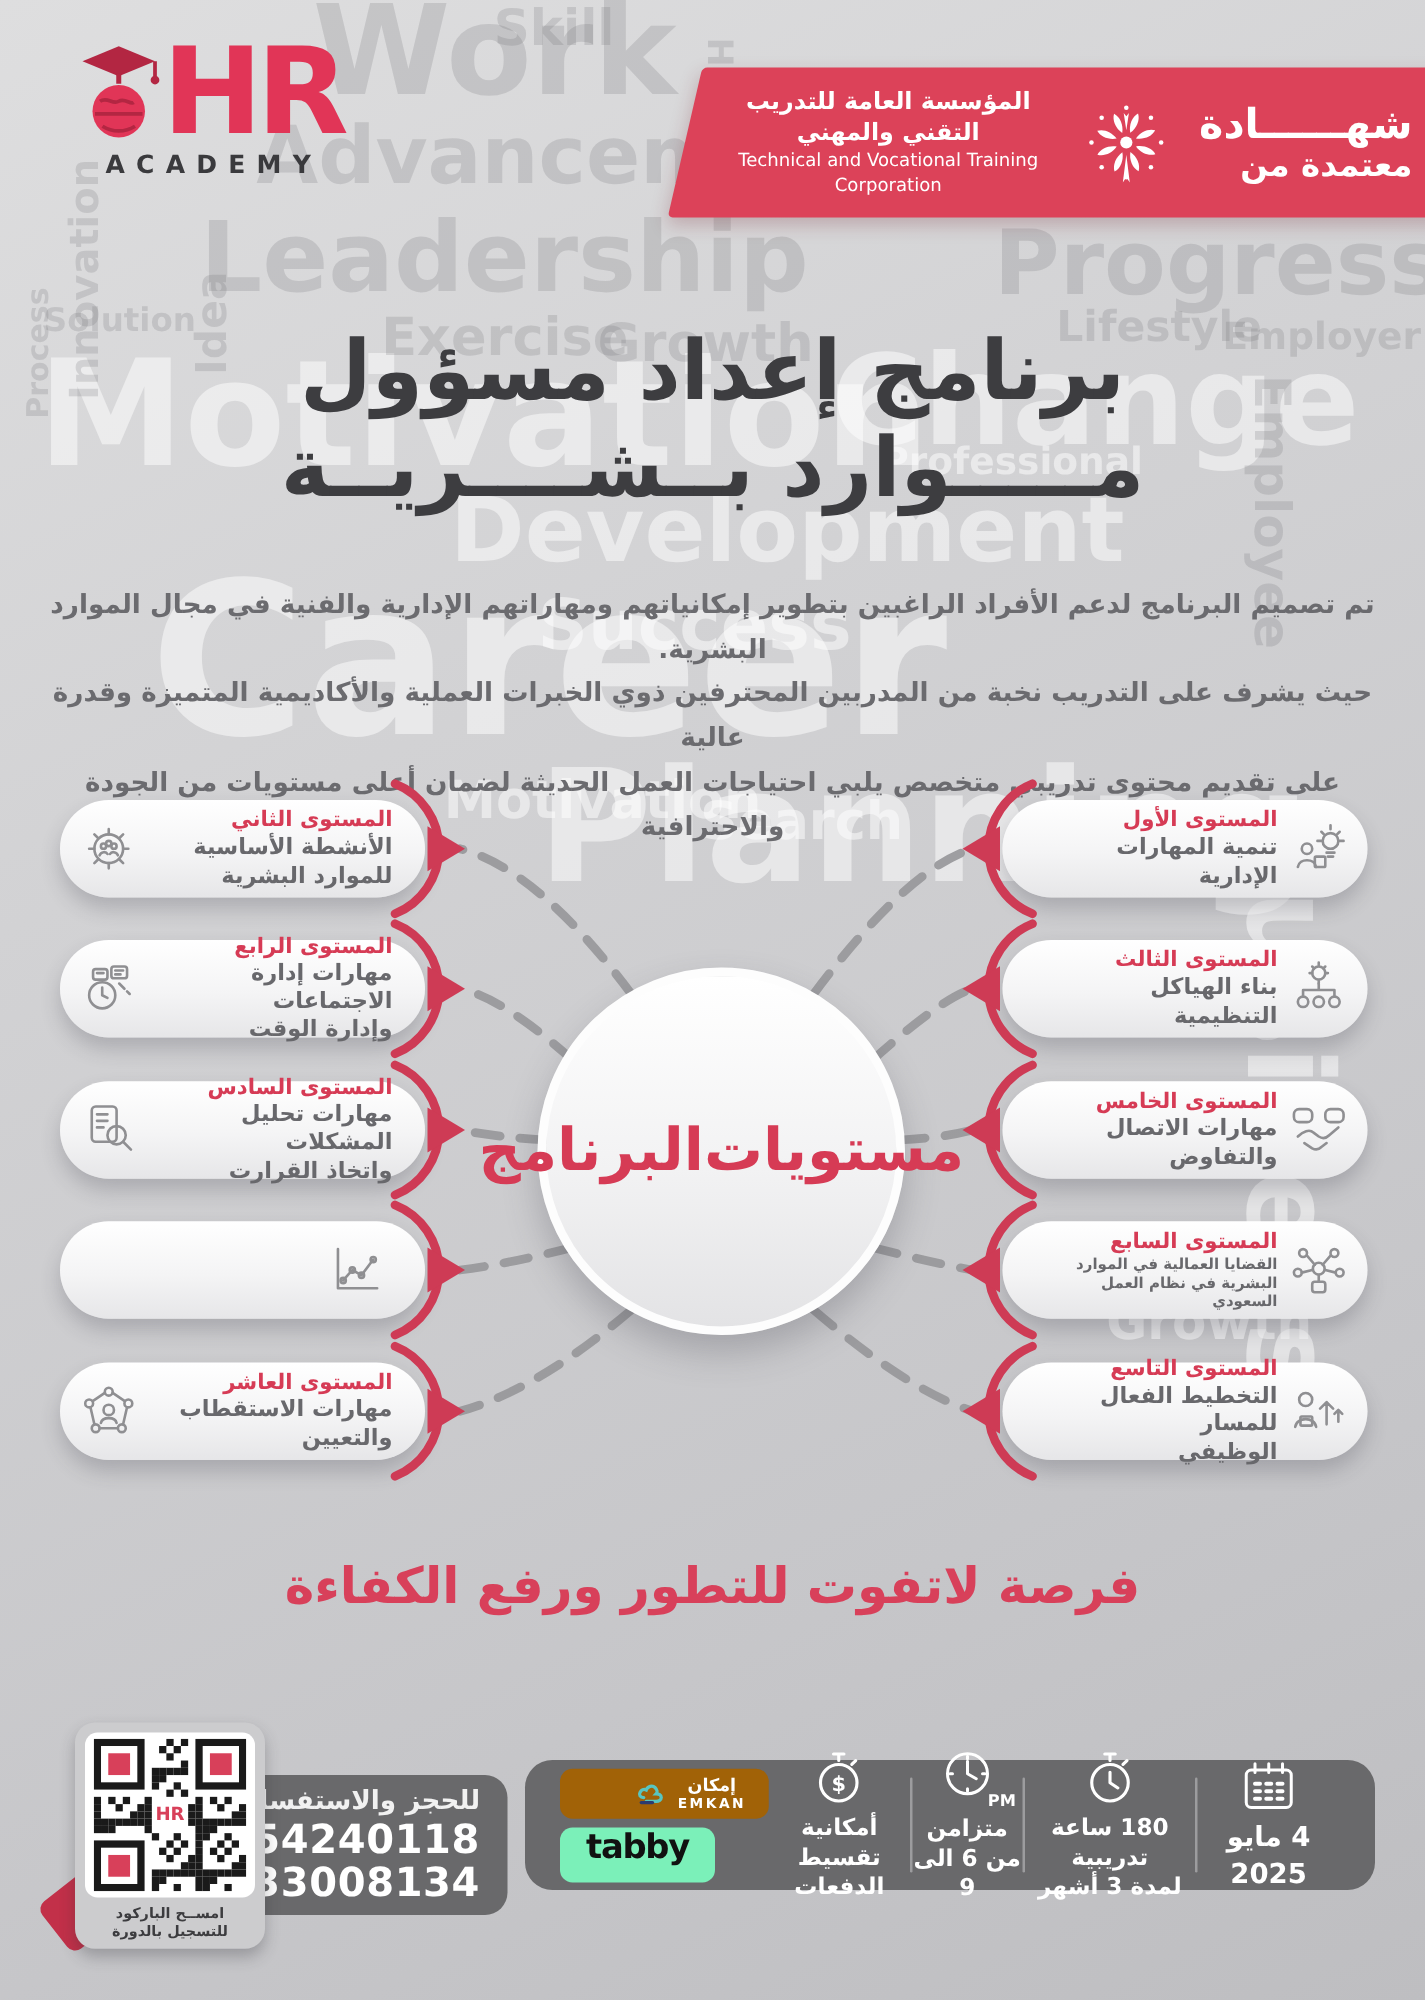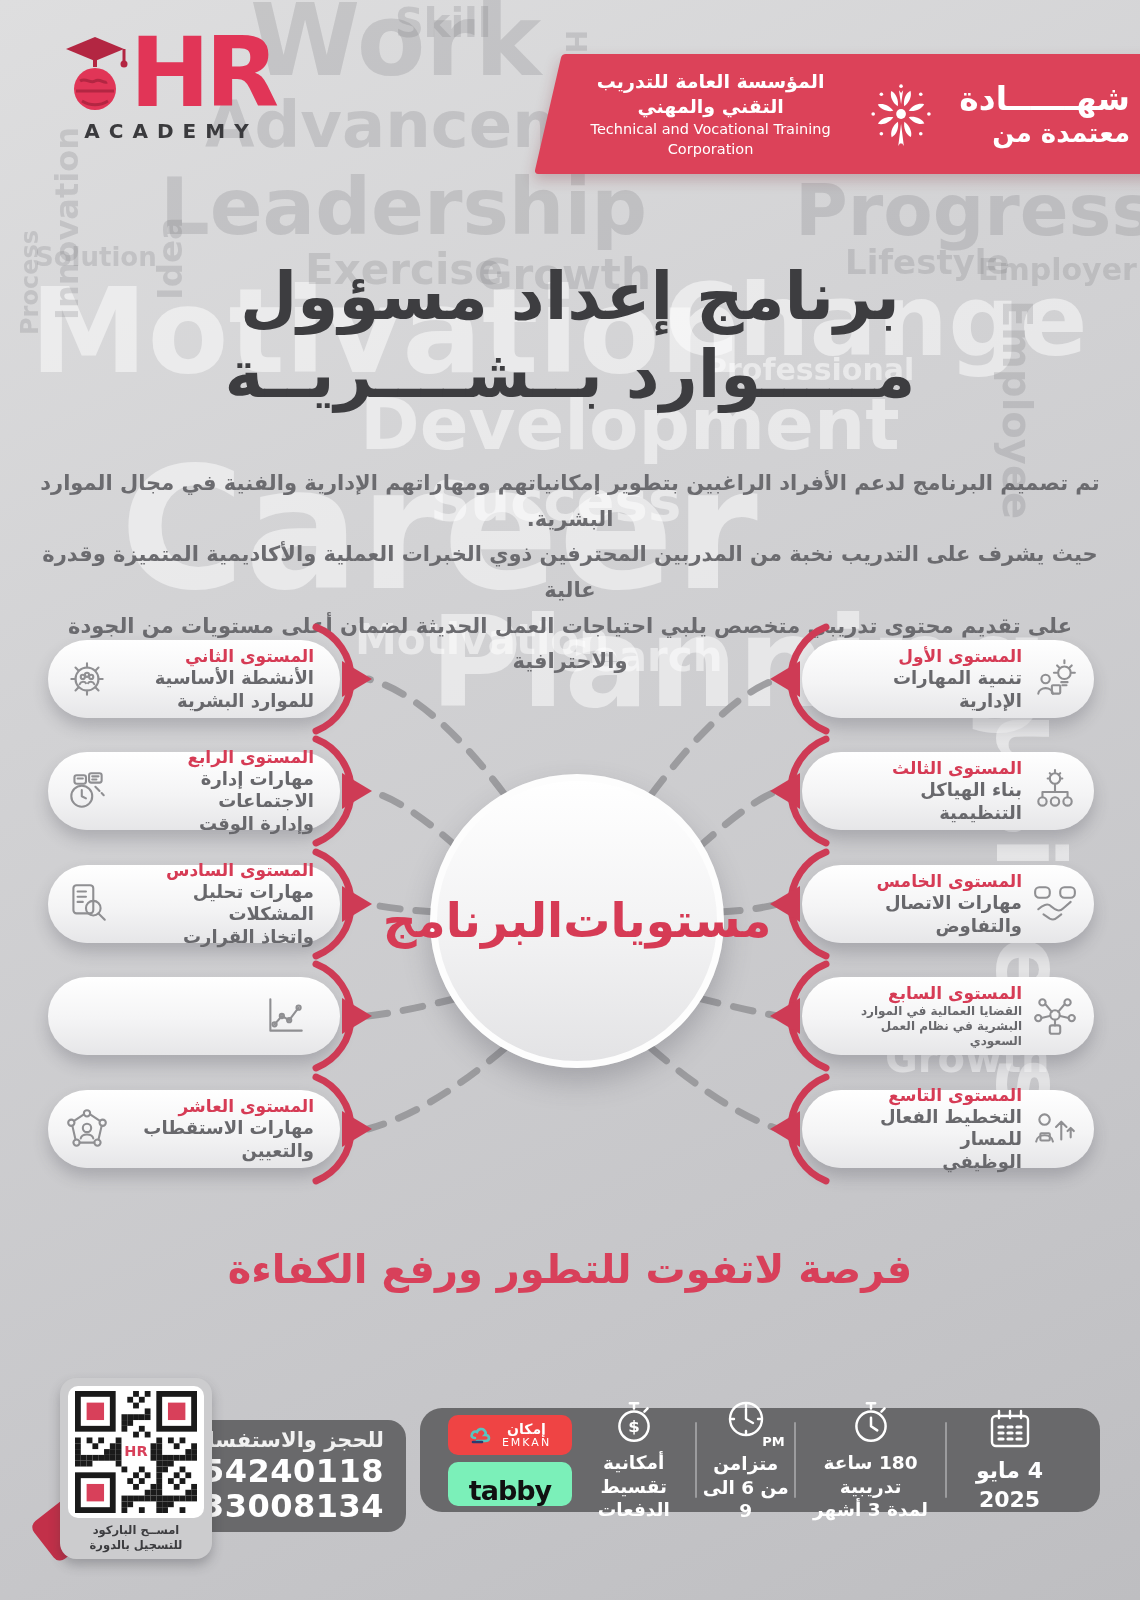--- a/index.html
+++ b/index.html
@@ -76,26 +76,26 @@
   .qr-white{background:#fff;border-radius:10px;padding:5px;display:flex;justify-content:center;}
   .qr-caption{font-size:11.5px;font-weight:800;color:#3c3c3f;text-align:center;direction:rtl;margin-top:5px;line-height:1.3;}
   .footer-panel{position:absolute;left:420px;top:1408px;width:680px;height:104px;z-index:3;
     background:#69696b;border-radius:22px;display:flex;align-items:center;justify-content:space-between;
     padding:0 28px;box-sizing:border-box;}
   .fgroup{display:flex;flex-direction:column;align-items:center;gap:5px;color:#fff;}
   .flabel{font-size:18.5px;font-weight:800;text-align:center;white-space:pre-line;direction:rtl;line-height:1.28;}
   .fdivider{width:2px;height:76px;background:#9c9c9e;border-radius:2px;}
   .ficon{stroke:#fff;fill:none;stroke-width:2.4;stroke-linecap:round;stroke-linejoin:round;}
   .logo-stack{display:flex;flex-direction:column;gap:7px;}
-  .emkan-badge{width:124px;height:40px;background:#ef4444;border-radius:10px;display:flex;align-items:center;
-    justify-content:center;gap:7px;}
+  .emkan-badge{width:124px;height:40px;background:#a16207;border-radius:10px;display:flex;align-items:center;
+    justify-content:center;gap:7px;padding-left:43px;}
   .emkan-text{display:flex;flex-direction:column;align-items:center;line-height:1;color:#fff;}
   .emkan-ar{font-size:14px;font-weight:bold;}
-  .emkan-en{font-size:11px;font-weight:normal;letter-spacing:2px;margin-top:1px;}
-  .tabby-badge{width:124px;height:44px;background:#7BF0B9;border-radius:10px;display:flex;align-items:flex-end;justify-content:center;}
+  .emkan-en{font-size:11px;font-weight:bold;letter-spacing:2px;margin-top:1px;}
+  .tabby-badge{width:124px;height:44px;background:#7BF0B9;border-radius:10px;display:flex;align-items:flex-start;justify-content:center;}
   .tabby-text{color:#111;font-size:27px;font-weight:900;letter-spacing:-1px;}
   .clock-wrap{position:relative;}
   .pm-label{position:absolute;right:-16px;bottom:-2px;color:#fff;font-size:13px;font-weight:bold;margin-top:24px;}
 </style>
 </head>
 <body>
 
 <div id="wm-layer">
     <div class="wm wm-d" style="left: 250px; top: -18px; font-size: 100px;">Work</div>
     <div class="wm wm-d" style="left: 205px; top: 88px; font-size: 64px;">Advancement</div>

